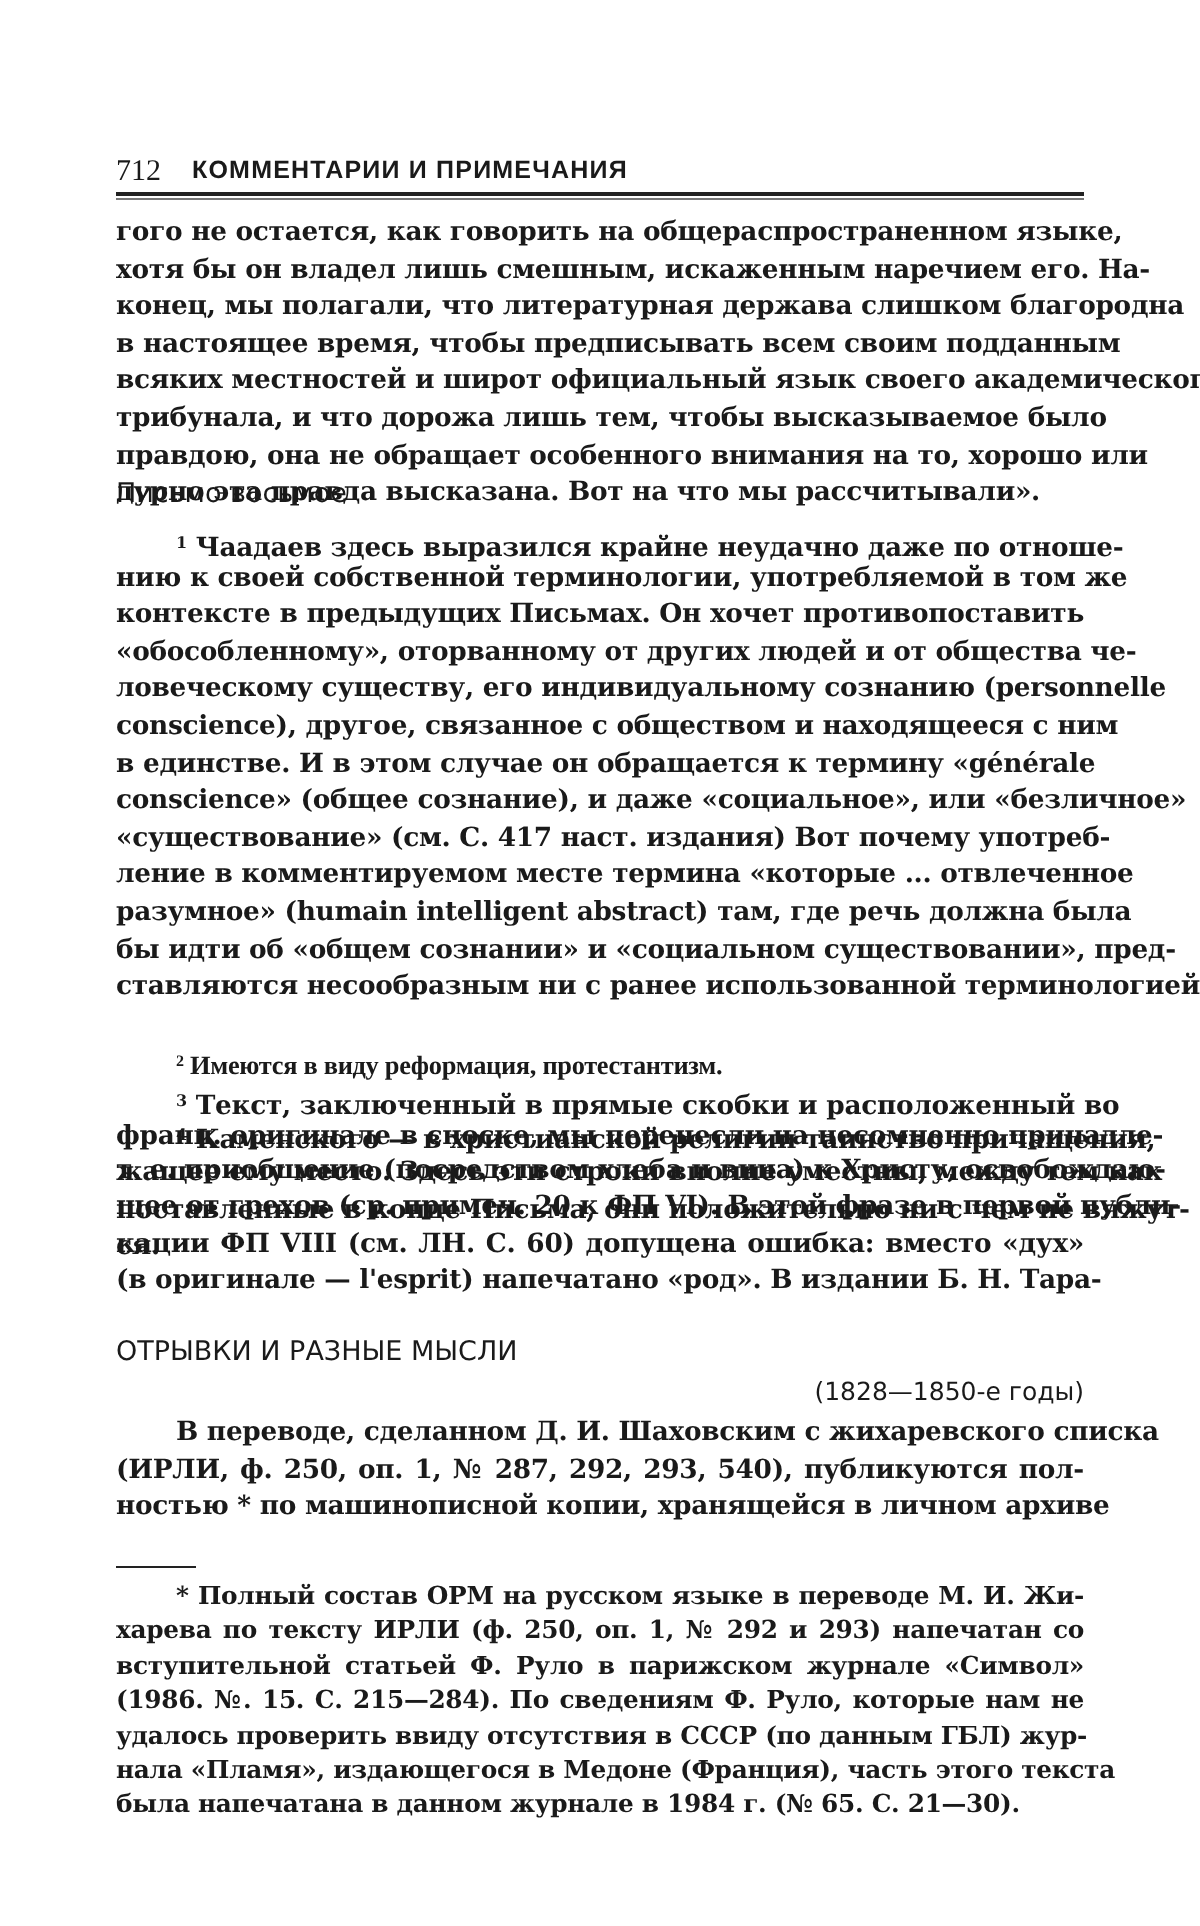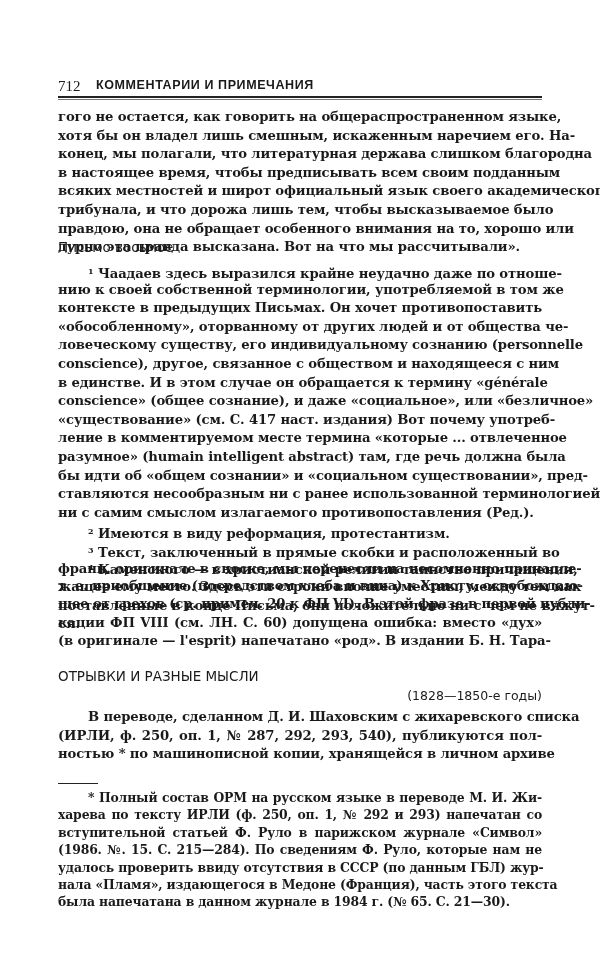--- a/index.html
+++ b/index.html
@@ -53,24 +53,23 @@
     <span class="line">«обособленному», оторванному от других людей и от общества че-</span>
     <span class="line">ловеческому существу, его индивидуальному сознанию (personnelle</span>
     <span class="line">conscience), другое, связанное с обществом и находящееся с ним</span>
     <span class="line">в единстве. И в этом случае он обращается к термину «générale</span>
     <span class="line">conscience» (общее сознание), и даже «социальное», или «безличное»</span>
     <span class="line">«существование» (см. С. 417 наст. издания) Вот почему употреб-</span>
     <span class="line">ление в комментируемом месте термина «которые ... отвлеченное</span>
     <span class="line">разумное» (humain intelligent abstract) там, где речь должна была</span>
     <span class="line">бы идти об «общем сознании» и «социальном существовании», пред-</span>
     <span class="line">ставляются несообразным ни с ранее использованной терминологией,</span>
-    <span class="line last">ни с самим смыслом излагаемого противопоставления (Ред.).</span>
   </div>
 
-  <div class="block" style="top:522.4px;">
+  <div class="block" style="top:522.4px;font-family:Liberation Serif, serif;">
     <span class="line indent last"><sup>2</sup> <span>Имеются в виду реформация, протестантизм.</span></span>
   </div>
 
   <div class="block" style="top:541px;">
     <span class="line indent"><sup>3</sup> <span>Текст, заключенный в прямые скобки и расположенный во</span></span>
     <span class="line">франц. оригинале в сноске, мы перенесли на несомненно принадле-</span>
     <span class="line">жащее ему место. Здесь эти строки вполне уместны, между тем как</span>
     <span class="line">поставленные в конце Письма, они положительно ни с чем не вяжут-</span>
     <span class="line last">ся.</span>
   </div>

